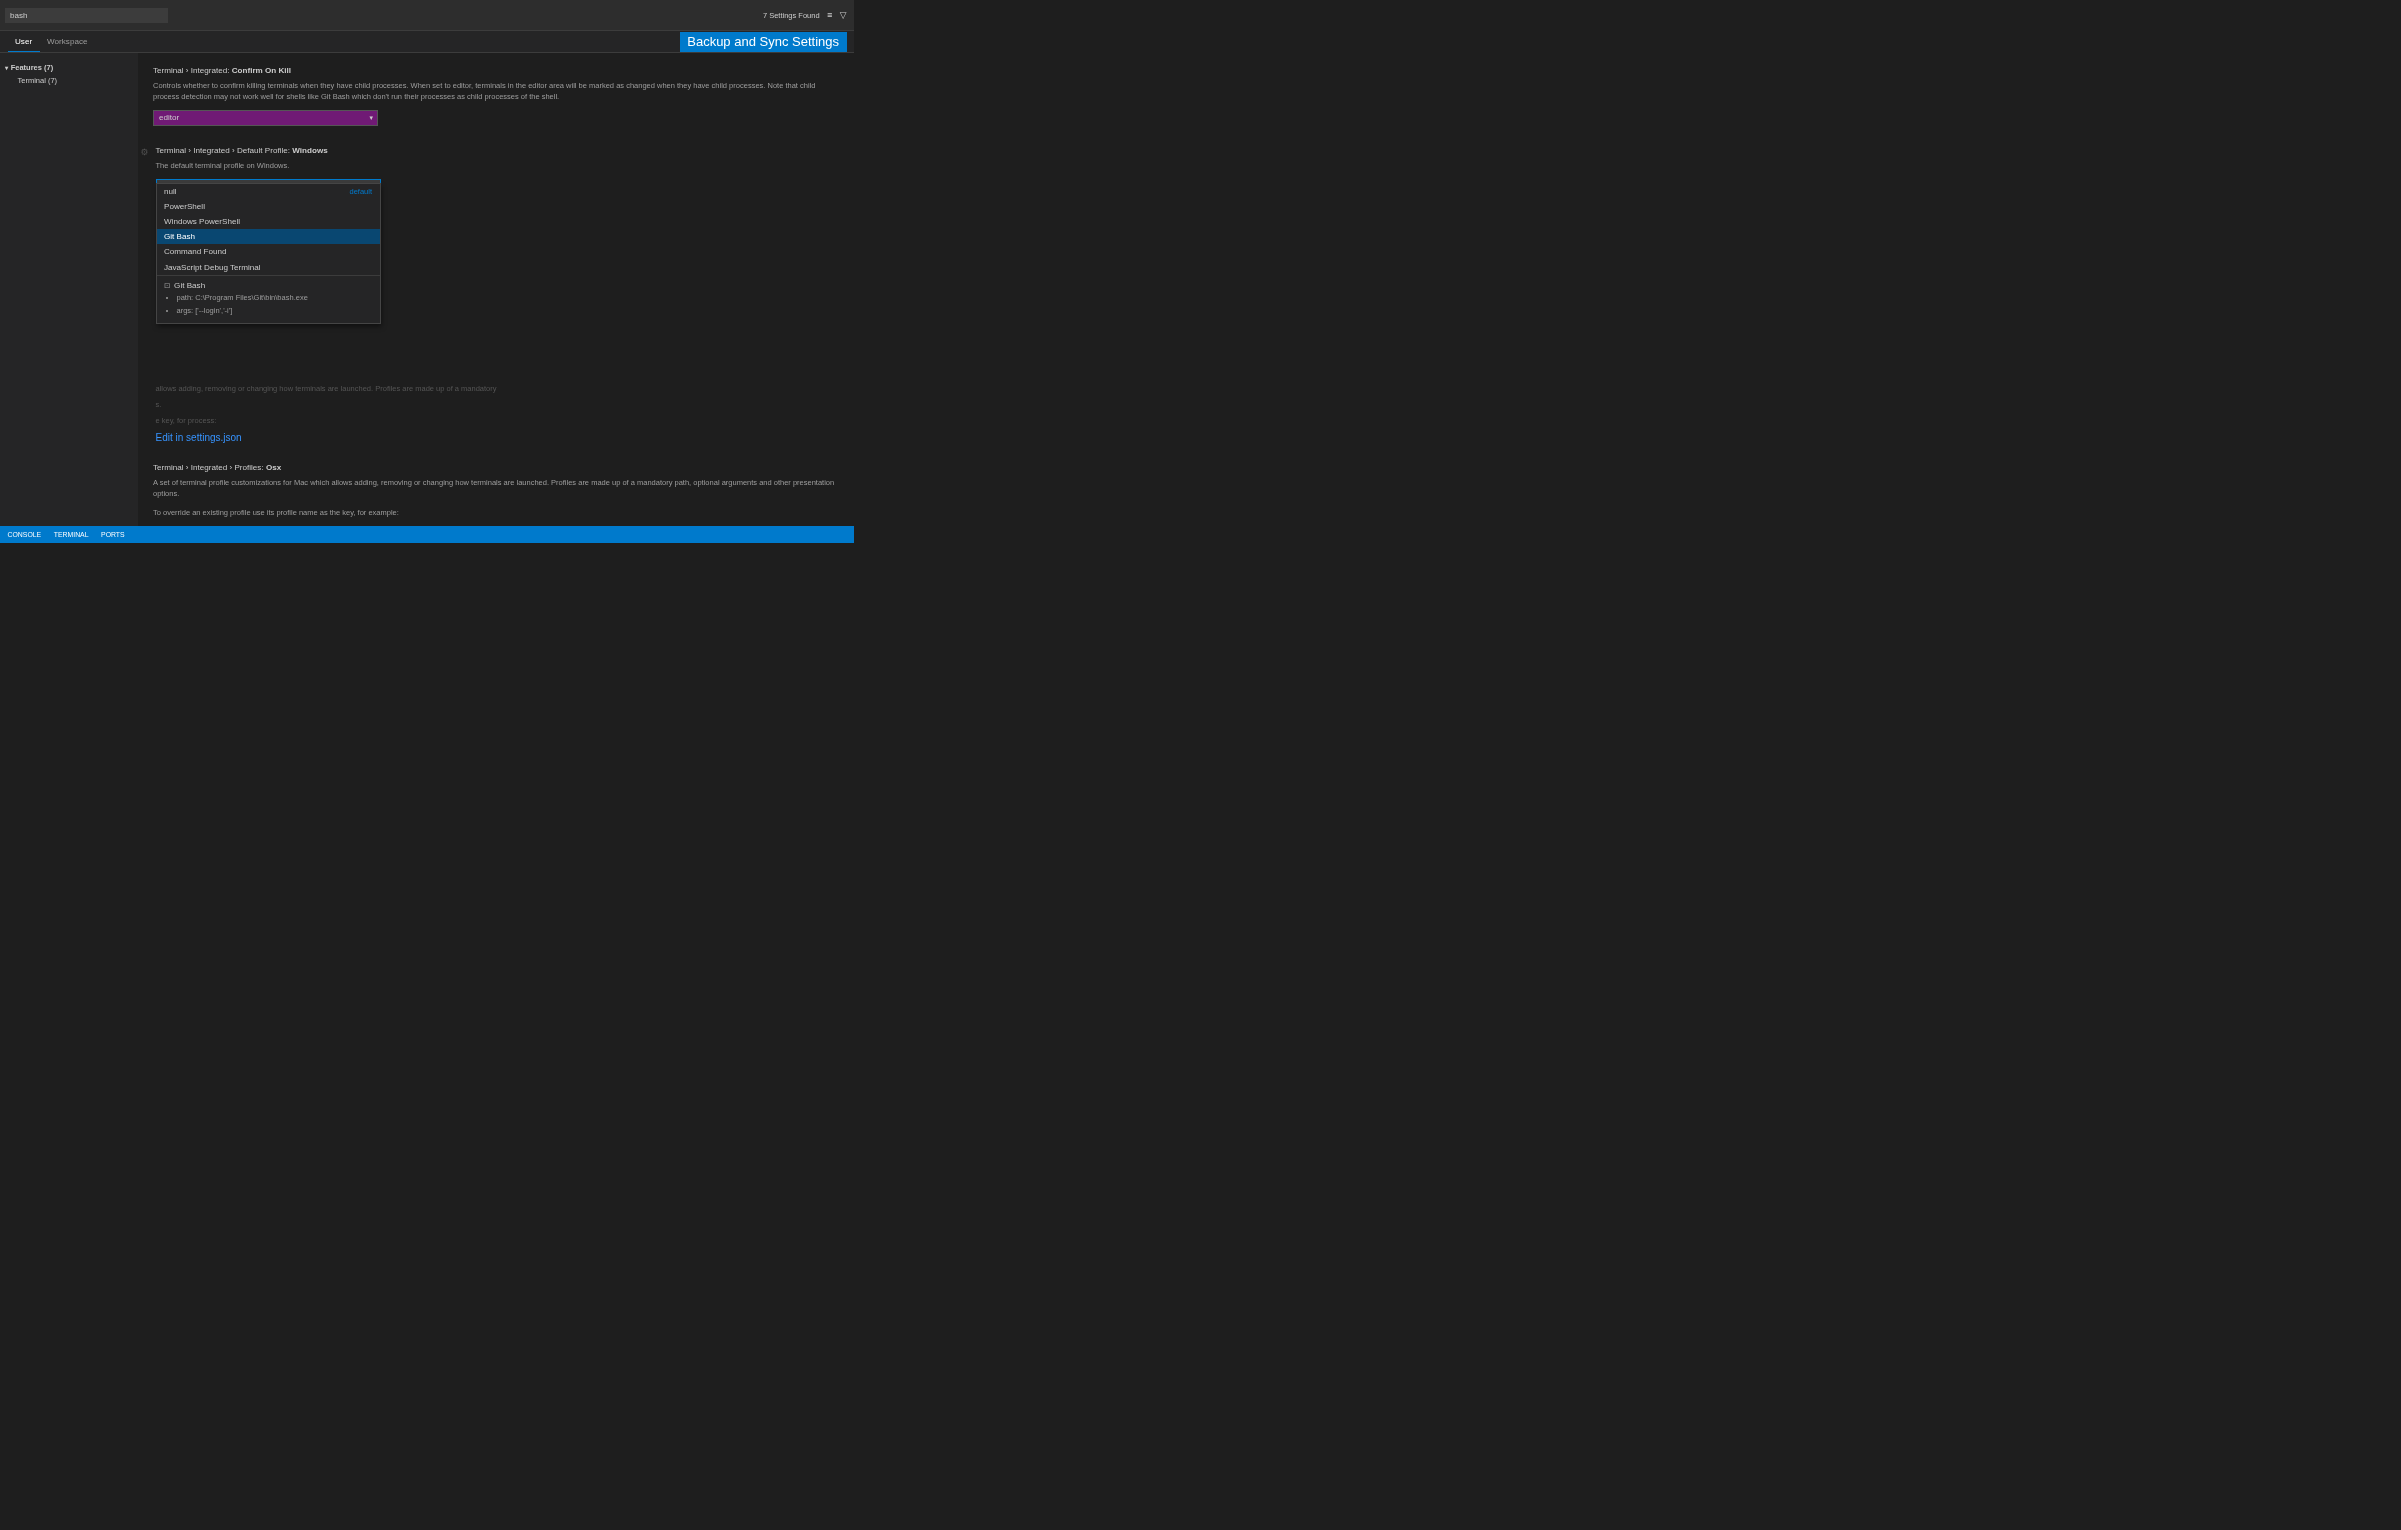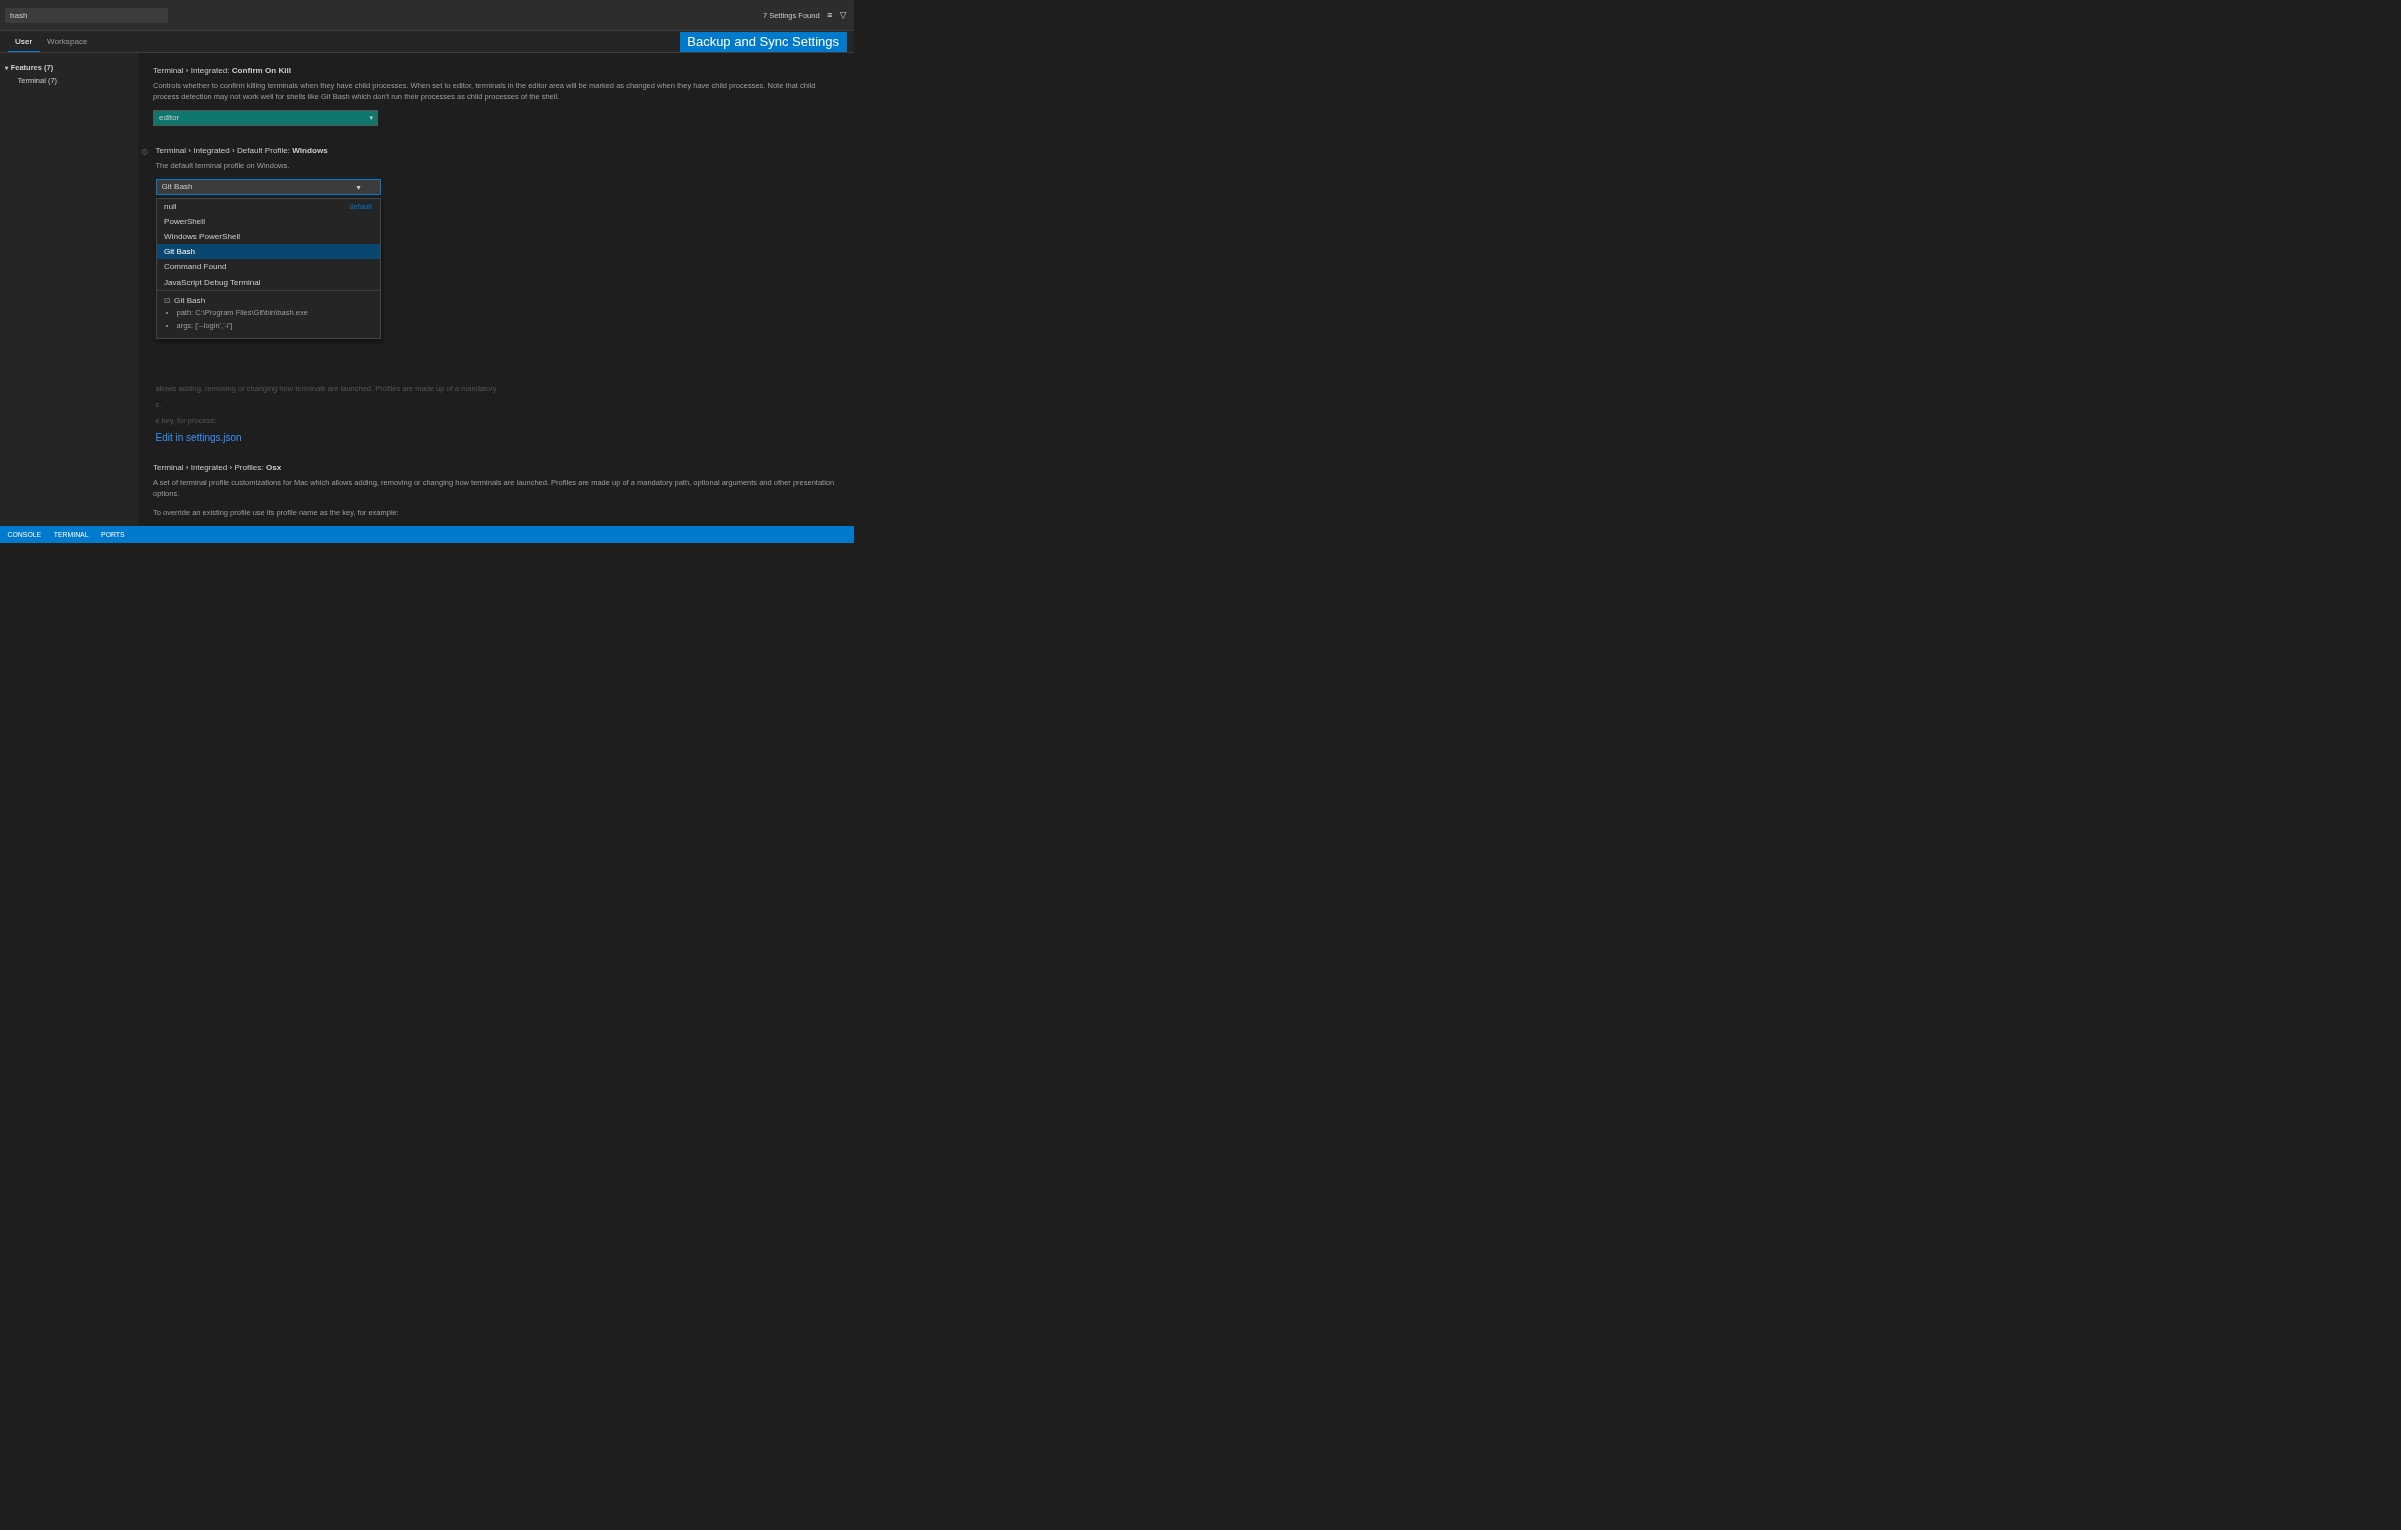--- a/index.html
+++ b/index.html
@@ -168,21 +168,21 @@
       margin-bottom: 7.5px;
       max-width: 688px;
     }
 
     
     .dropdown-wrapper {
       position: relative;
       display: inline-block;
     }
     .dropdown-select {
-      background: #0f766e;
+      background: #701a75;
       border: 0.6px solid #555;
       color: #cccccc;
       font-size: 8.1px;
       padding: 2.5px 19px 2.5px 5px;
       height: 16.3px;
       width: 225px;
       appearance: none;
       cursor: pointer;
       outline: none;
     }
@@ -210,21 +210,21 @@
       height: 16.3px;
       width: 225px;
       display: flex;
       align-items: center;
       justify-content: space-between;
       cursor: pointer;
       position: relative;
     }
     .dropdown-menu {
       position: absolute;
-      top: 19px;
+      top: 4px;
       left: 0;
       width: 225px;
       background: #252526;
       border: 0.6px solid #454545;
       z-index: 100;
       box-shadow: 1.3px 2.5px 5px rgba(0,0,0,0.5);
     }
     .dropdown-menu-item {
       padding: 3.1px 7.5px;
       cursor: pointer;

